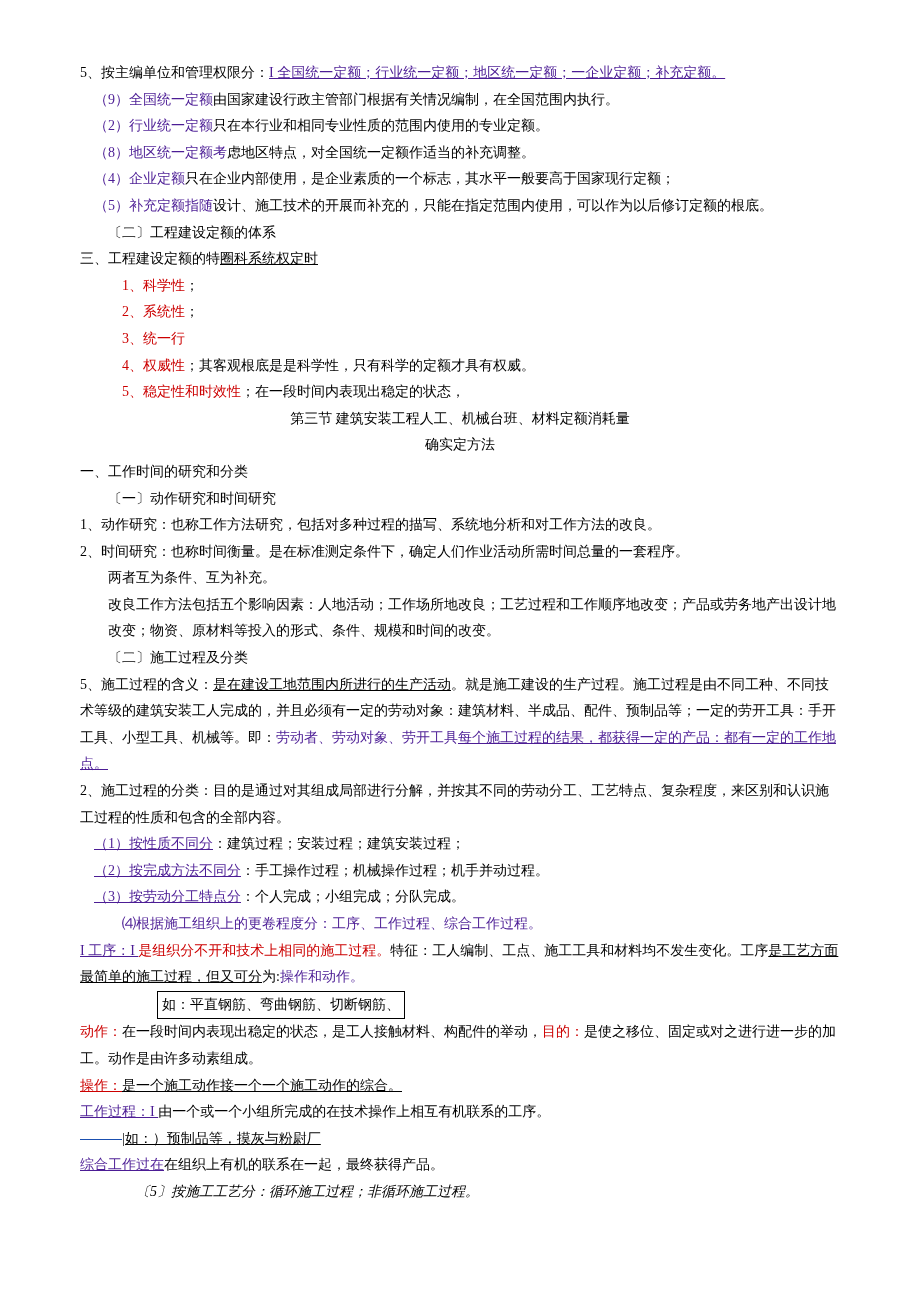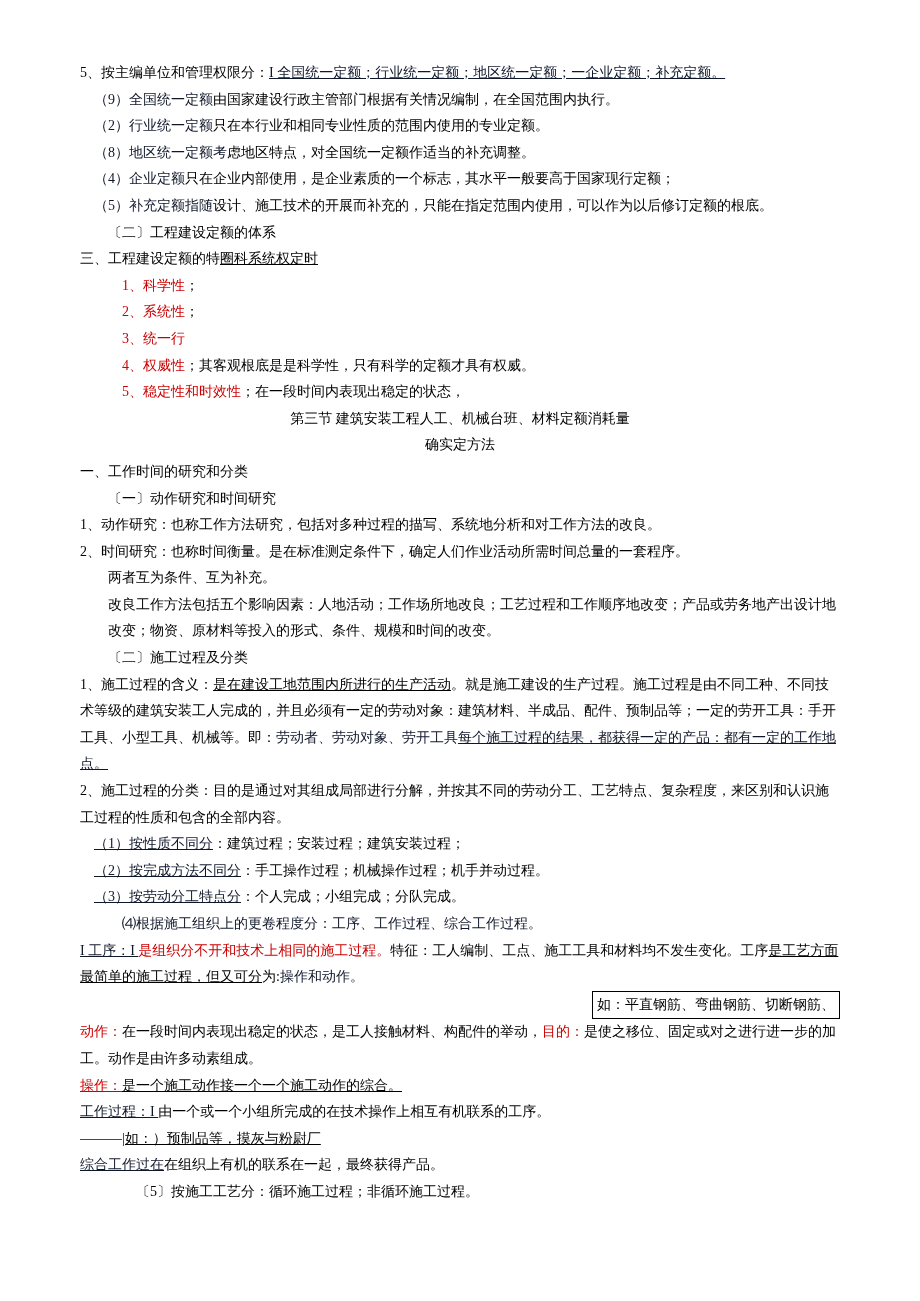--- a/index.html
+++ b/index.html
@@ -6,29 +6,29 @@
     font-family: "SimSun", "Microsoft YaHei", serif;
     font-size: 14px;
     line-height: 1.9;
     color: #000;
     background: #fff;
     margin: 0;
     padding: 60px 80px;
     width: 920px;
     box-sizing: border-box;
   }
-  .blue { color: #0f172a; }
+  .blue { color: #4c1d95; }
   .red { color: #c00; }
   .underline { text-decoration: underline; }
   .center { text-align: center; }
   .indent-1 { padding-left: 1em; }
   .indent-2 { padding-left: 2em; }
   .indent-3 { padding-left: 3em; }
-  .indent-4 { padding-left: 4em; }
-  .indent-5 { padding-left: 5em; text-align: right; }
+  .indent-4 { padding-left: 4em; font-style: italic; }
+  .indent-5 { padding-left: 5em; }
   .box {
     border: 1px solid #000;
     display: inline-block;
     padding: 0 4px;
     margin-left: 0.5em;
   }
   p { margin: 0; }
   .line-prefix {
     display: inline-block;
     width: 3em;
@@ -54,21 +54,21 @@
 <p class="indent-3"><span class="red">5、</span><span class="red">稳定性和时效性</span><span>；在一段时间内表现出稳定的状态，</span></p>
 <p class="center">第三节 建筑安装工程人工、机械台班、材料定额消耗量</p>
 <p class="center">确实定方法</p>
 <p>一、工作时间的研究和分类</p>
 <p class="indent-2">〔一〕动作研究和时间研究</p>
 <p>1、动作研究：也称工作方法研究，包括对多种过程的描写、系统地分析和对工作方法的改良。</p>
 <p>2、时间研究：也称时间衡量。是在标准测定条件下，确定人们作业活动所需时间总量的一套程序。</p>
 <p class="indent-2">两者互为条件、互为补充。</p>
 <p class="indent-2">改良工作方法包括五个影响因素：人地活动；工作场所地改良；工艺过程和工作顺序地改变；产品或劳务地产出设计地改变；物资、原材料等投入的形式、条件、规模和时间的改变。</p>
 <p class="indent-2">〔二〕施工过程及分类</p>
-<p><span>1、施工过程的含义：</span><span class="underline">是在建设工地范围内所进行的生产活动</span><span>。就是施工建设的生产过程。施工过程是由不同工种、不同技术等级的建筑安装工人完成的，并且必须有一定的劳动对象：建筑材料、半成品、配件、预制品等；一定的劳开工具：手开工具、小型工具、机械等。即：</span><span class="blue">劳动者、劳动对象、劳开工具</span><span class="blue underline">每个施工过程的结果，都获得一定的产品：都有一定的工作地点。</span></p>
+<p><span>5、施工过程的含义：</span><span class="underline">是在建设工地范围内所进行的生产活动</span><span>。就是施工建设的生产过程。施工过程是由不同工种、不同技术等级的建筑安装工人完成的，并且必须有一定的劳动对象：建筑材料、半成品、配件、预制品等；一定的劳开工具：手开工具、小型工具、机械等。即：</span><span class="blue">劳动者、劳动对象、劳开工具</span><span class="blue underline">每个施工过程的结果，都获得一定的产品：都有一定的工作地点。</span></p>
 <p>2、施工过程的分类：目的是通过对其组成局部进行分解，并按其不同的劳动分工、工艺特点、复杂程度，来区别和认识施工过程的性质和包含的全部内容。</p>
 <p class="indent-1"><span class="blue underline">（1）按性质不同分</span><span>：建筑过程；安装过程；建筑安装过程；</span></p>
 <p class="indent-1"><span class="blue underline">（2）按完成方法不同分</span><span>：手工操作过程；机械操作过程；机手并动过程。</span></p>
 <p class="indent-1"><span class="blue underline">（3）按劳动分工特点分</span><span>：个人完成；小组完成；分队完成。</span></p>
 <p class="indent-3 blue">⑷根据施工组织上的更卷程度分：工序、工作过程、综合工作过程。</p>
 <p><span class="blue underline">I 工序：I </span><span class="red">是组织分不开和技术上相同的施工过程。</span><span>特征：工人编制、工点、施工工具和材料均不发生变化。工序</span><span class="underline">是工艺方面最简单的施工过程，但又可分</span><span>为:</span><span class="blue">操作和动作。</span></p>
 <p class="indent-5"><span class="box">如：平直钢筋、弯曲钢筋、切断钢筋、</span></p>
 <p><span class="red">动作：</span><span>在一段时间内表现出稳定的状态，是工人接触材料、构配件的举动，</span><span class="red">目的：</span><span>是使之移位、固定或对之进行进一步的加工。动作是由许多动素组成。</span></p>
 <p><span class="red underline">操作：</span><span class="underline">是一个施工动作接一个一个施工动作的综合。</span></p>
 <p><span class="blue underline">工作过程：I </span><span>由一个或一个小组所完成的在技术操作上相互有机联系的工序。</span></p>

